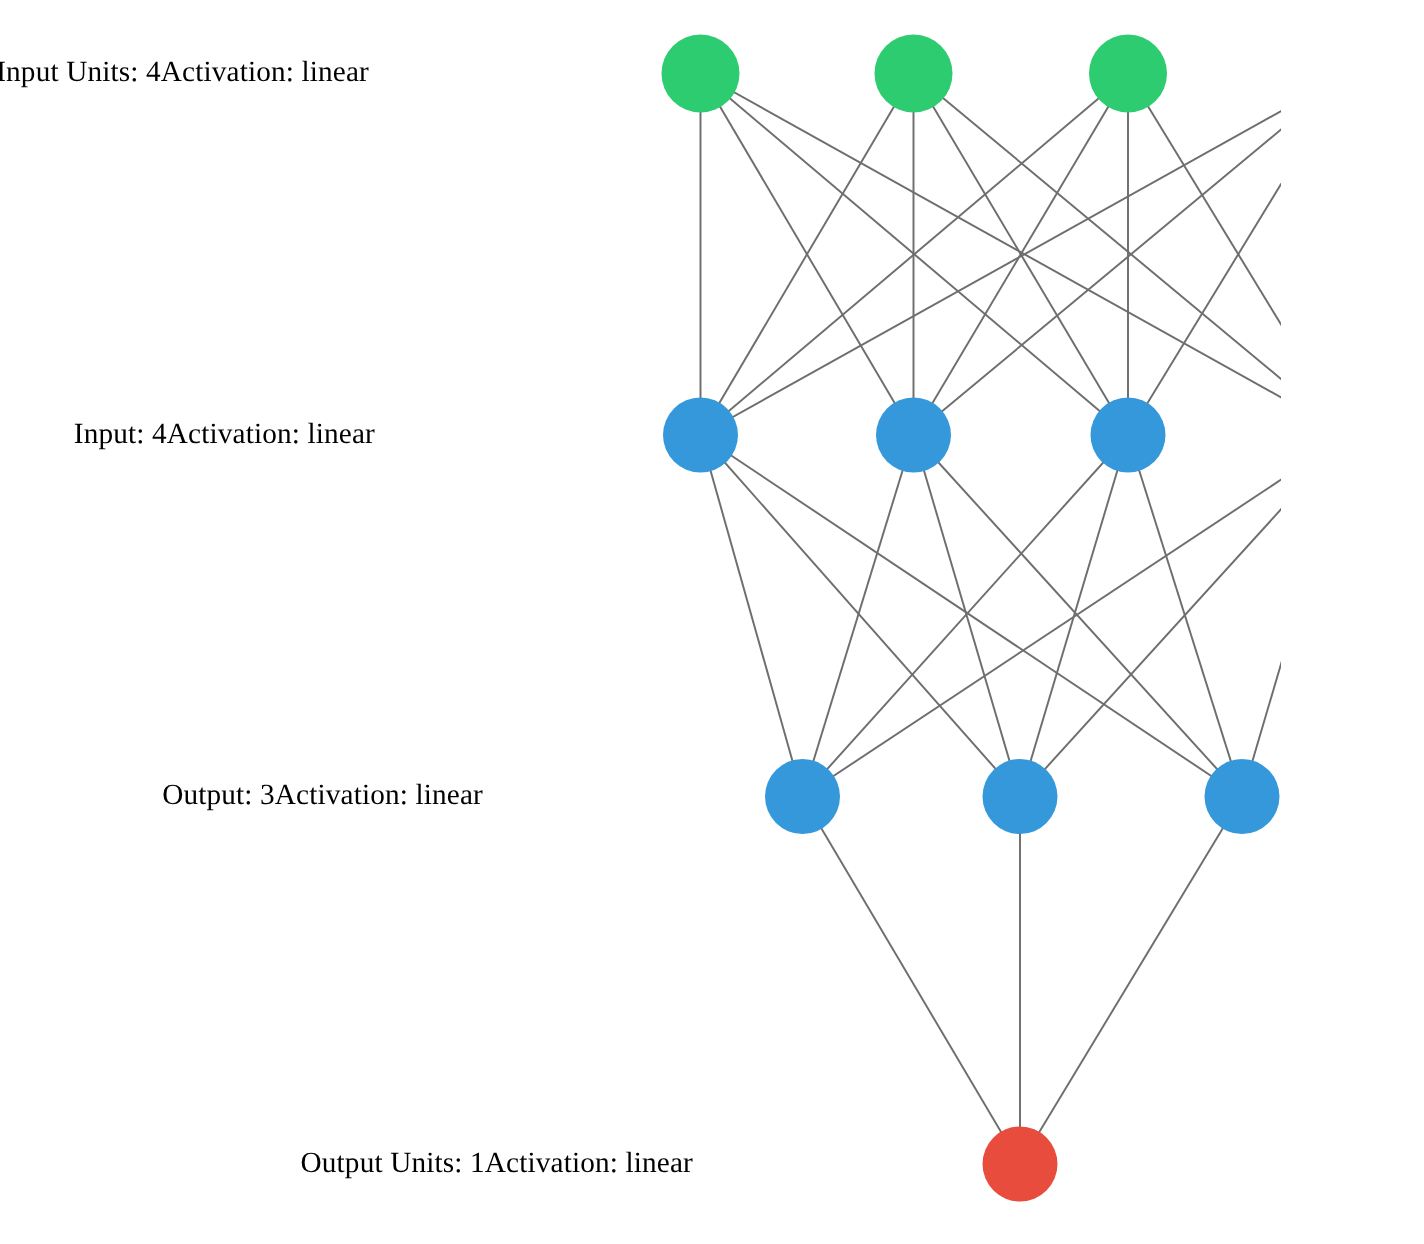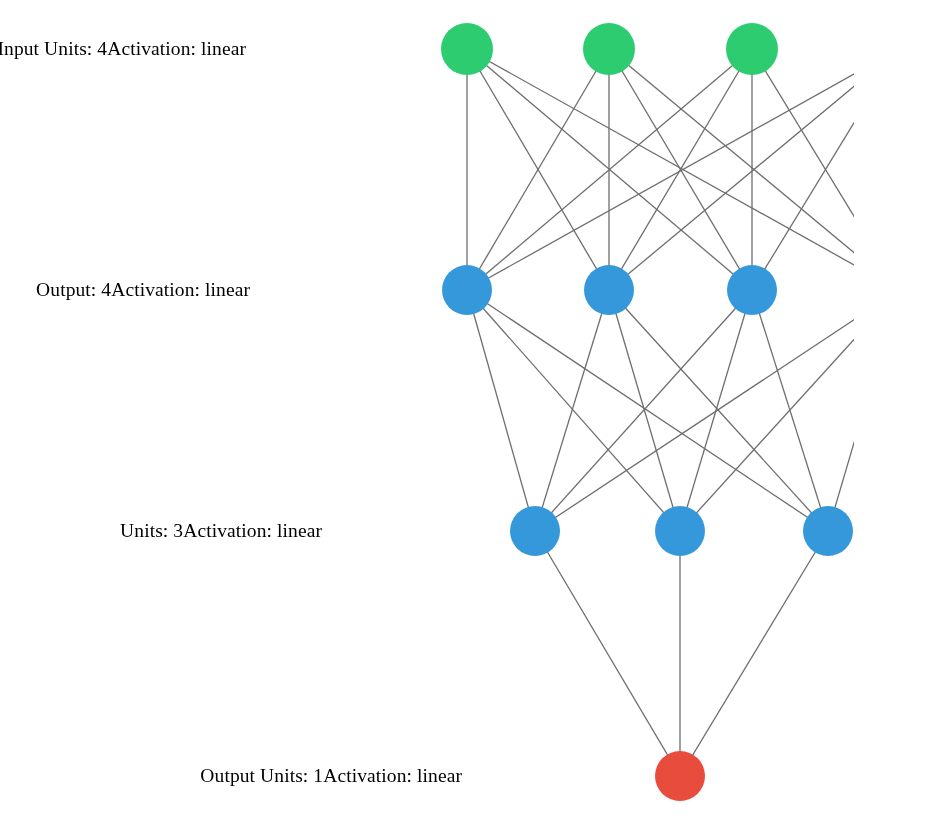--- a/index.html
+++ b/index.html
@@ -87,18 +87,18 @@
         <circle cx="899" cy="290" r="25" fill="#3498db"></circle>
         <circle cx="535" cy="531" r="25" fill="#3498db"></circle>
         <circle cx="680" cy="531" r="25" fill="#3498db"></circle>
         <circle cx="828" cy="531" r="25" fill="#3498db"></circle>
         <circle cx="680" cy="776" r="25" fill="#e74c3c"></circle>
       </g>
   </svg>
 
   <div id="labels-group">
       <div class="layer-label" style="right: 608px; top: 49px; transform: translateY(-50%);">Input Units: 4Activation: linear</div>
-      <div class="layer-label" style="right: 604px; top: 290px; transform: translateY(-50%);">Output: 4Activation: linear</div>
-      <div class="layer-label" style="right: 532px; top: 531px; transform: translateY(-50%);">Units: 3Activation: linear</div>
+      <div class="layer-label" style="right: 604px; top: 290px; transform: translateY(-50%);">Input: 4Activation: linear</div>
+      <div class="layer-label" style="right: 532px; top: 531px; transform: translateY(-50%);">Output: 3Activation: linear</div>
       <div class="layer-label" style="right: 392px; top: 776px; transform: translateY(-50%);">Output Units: 1Activation: linear</div>
     </div>
 
 </div>
 
 </body></html>

